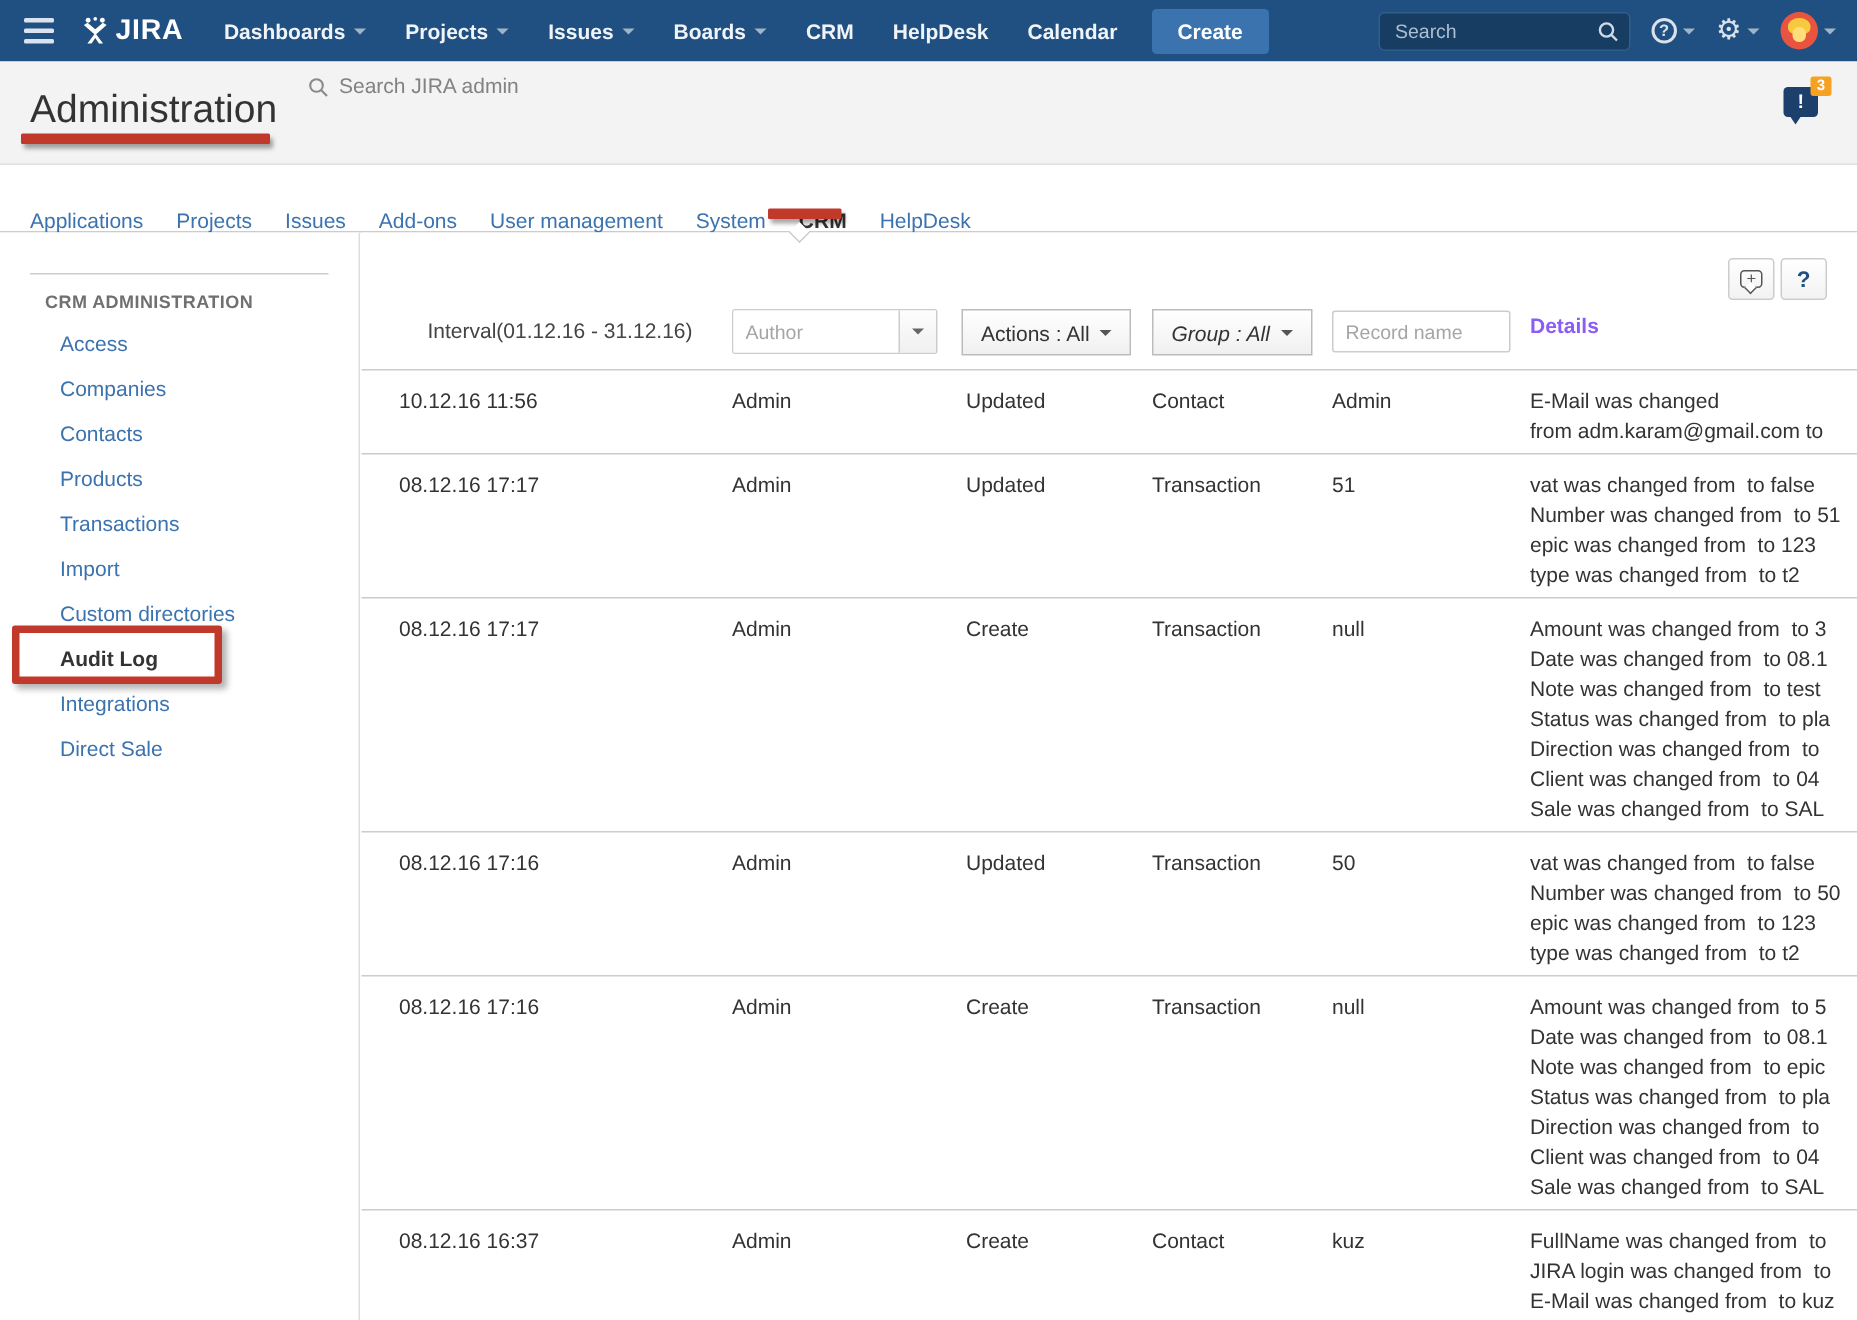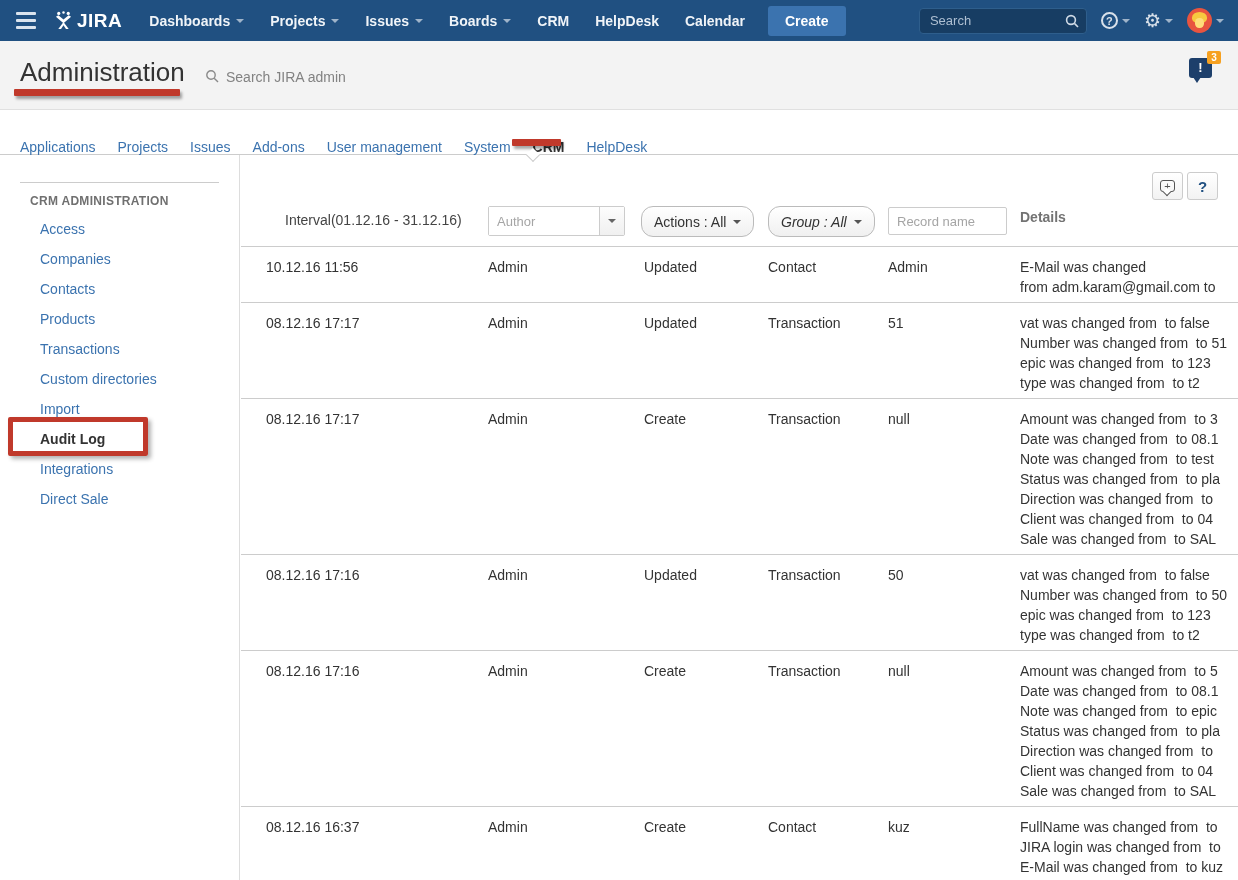--- a/index.html
+++ b/index.html
@@ -38,21 +38,21 @@
     background:#f7c93f; border-radius:50% 50% 40% 40%; }
   .avatar::after { content:""; position:absolute; left:8px; top:10px; width:9px; height:10px;
     background:#ffdd7a; border-radius:45%; }
 
   
   .admin-band { position:relative; height:69px; background:#f3f3f3; border-bottom:1px solid #e0e0e0; }
   .admin-title { position:absolute; left:20px; top:16px; font-size:26px; color:#333; font-weight:400;}
   .red-bar { position:absolute; background:#c0392b; border-radius:1px;
     box-shadow:2px 3px 3px rgba(0,0,0,.35); }
   .bar-admin { left:14px; top:48px; width:166px; height:7px; }
-  .admin-search { position:absolute; left:205px; top:28px; display:flex; align-items:flex-start; gap:7px;}
+  .admin-search { position:absolute; left:205px; top:8px; display:flex; align-items:flex-end; gap:7px;}
   .admin-search input { border:none; background:transparent; font-size:14px; color:#555; width:200px;
     font-family:"Liberation Sans", sans-serif;}
   .admin-search input::placeholder { color:#828282; }
   .notif { position:absolute; right:26px; top:17px; width:23px; height:20px; background:#1d3f6b;
     border-radius:3px; color:#fff; font-size:13px; font-weight:bold; text-align:center;
     line-height:20px; cursor:pointer;}
   .notif::after { content:""; position:absolute; left:4px; bottom:-5px; width:0; height:0;
     border-left:4px solid transparent; border-right:4px solid transparent; border-top:6px solid #1d3f6b;}
   .notif-badge { position:absolute; top:-7px; right:-9px; background:#f6a121; color:#fff;
     font-size:10px; font-weight:bold; line-height:13px; min-width:14px; height:13px;
@@ -99,29 +99,29 @@
     border:1px solid #ccc; border-radius:2px; display:flex; background:#fff;}
   .combo input { flex:1; border:none; font-size:13px; padding:0 8px; color:#555; min-width:0;
     font-family:"Liberation Sans", sans-serif;}
   .combo input::placeholder { color:#a5a5a5; }
   .combo-btn { width:25px; border-left:1px solid #ccc; background:linear-gradient(#fdfdfd,#f0f0f0);
     display:flex; align-items:center; justify-content:center; cursor:pointer;}
   .combo-btn .dcaret { border-top-color:#666; }
   .dcaret { width:0; height:0; border-left:4px solid transparent; border-right:4px solid transparent;
     border-top:4px solid #555; display:inline-block; }
   .filter-btn { position:absolute; top:51px; height:31px; background:linear-gradient(#fff,#f0f0f0);
-    border:1px solid #bbb; border-radius:12px; font-size:14px; color:#333; padding:0 12px;
+    border:1px solid #bbb; border-radius:0; font-size:14px; color:#333; padding:0 12px;
     display:flex; align-items:center; gap:7px; cursor:pointer; font-family:"Liberation Sans", sans-serif;}
   .btn-actions { left:400px; }
   .btn-group { left:527px;font-style:italic; }
   .record-input { position:absolute; left:647px; top:52px; width:119px; height:28px;
     border:1px solid #ccc; border-radius:2px; font-size:13px; padding:0 8px; color:#555;
     font-family:"Liberation Sans", sans-serif;}
   .record-input::placeholder { color:#a5a5a5; }
-  .details-header { position:absolute; left:779px; top:54px; font-size:14px; font-weight:bold; color:#737373;}
+  .details-header { position:absolute; left:779px; top:54px; font-size:14px; font-weight:bold; color:#8b5cf6;}
 
   
   .audit-table { position:absolute; left:0; top:91px; width:100%; }
   .arow { display:grid; grid-template-columns:222px 156px 124px 120px 132px 400px;
     padding:10px 0 5px 25px; border-top:1px solid #ccc; font-size:14px; color:#333; }
   .acell { line-height:20px; }
   .details-cell div { white-space:pre; line-height:20px; }
 </style>
 </head>
 <body>
@@ -227,22 +227,22 @@
 
   <nav class="sidebar">
     <hr class="side-hr">
     <div class="side-heading">CRM ADMINISTRATION</div>
     <ul class="side-list">
       <li class="side-item">Access</li>
       <li class="side-item">Companies</li>
       <li class="side-item">Contacts</li>
       <li class="side-item">Products</li>
       <li class="side-item">Transactions</li>
+      <li class="side-item">Import</li>
       <li class="side-item">Custom directories</li>
-      <li class="side-item">Import</li>
       <li class="side-item active">Audit Log</li>
       <li class="side-item">Integrations</li>
       <li class="side-item">Direct Sale</li>
     </ul>
     <div class="box-audit"></div>
   </nav>
 
   <main class="main">
 
     <button class="tool-btn btn-feedback">

